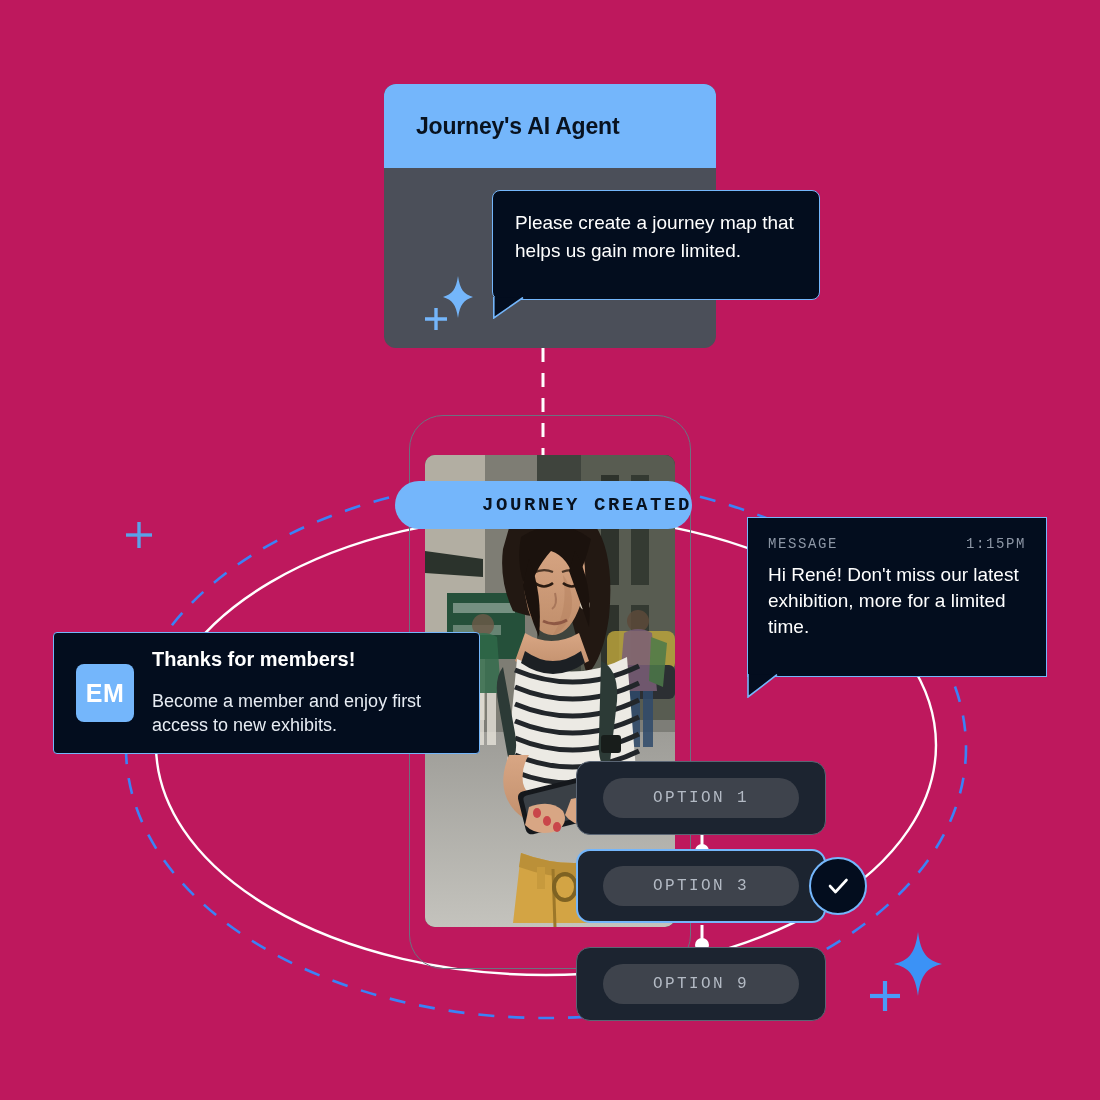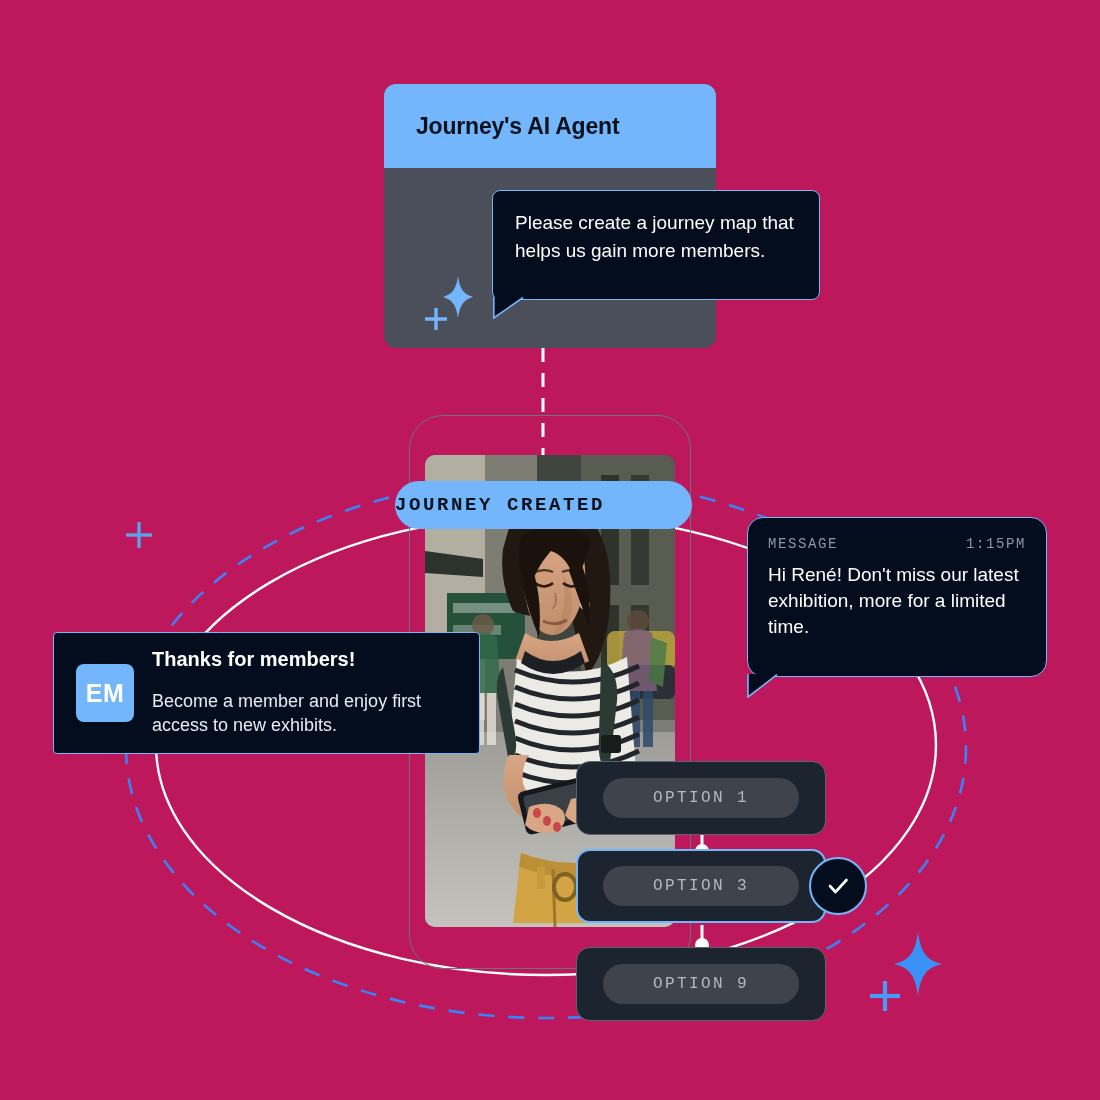--- a/index.html
+++ b/index.html
@@ -58,31 +58,31 @@
     position: absolute; left: 425px; top: 455px; width: 250px; height: 472px;
     border-radius: 10px; overflow: hidden;
     background: #2f3a34;
   }
   .photo { position: absolute; inset: 0; }
 
   
   .journey-pill {
     position: absolute; left: 395px; top: 481px; width: 297px; height: 48px;
     background: #74b6fb; border-radius: 24px;
-    display: flex; align-items: center; justify-content: flex-start;
+    display: flex; align-items: center; justify-content: flex-end;
   }
   .journey-pill-label {
     font-family: "Liberation Mono", "DejaVu Sans Mono", monospace;
     font-size: 19px; font-weight: bold; color: #08121f; letter-spacing: 2.6px;
   }
 
   
   .message-card {
     position: absolute; left: 747px; top: 517px; width: 300px; height: 160px;
-    background: #030d1e; border: 1.6px solid #74b6fb; border-radius: 16px;
+    background: #030d1e; border: 1.6px solid #74b6fb; border-radius: 0;
     padding: 18px 20px 8px 20px;
   }
   .message-meta {
     display: flex; justify-content: space-between; align-items: baseline;
     font-family: "Liberation Mono", "DejaVu Sans Mono", monospace;
     font-size: 14px; color: #8d97a6; letter-spacing: 1.6px;
   }
   .message-body {
     margin-top: 10px; font-size: 19px; line-height: 1.38; color: #ffffff;
   }
@@ -166,21 +166,21 @@
           <g stroke="#74b6fb" stroke-width="3.4">
             <line x1="3" y1="47" x2="25" y2="47"></line>
             <line x1="14" y1="36" x2="14" y2="58"></line>
           </g>
         </svg>
       </div>
     </div>
   </div>
 
   <div class="prompt-bubble">
-    <div class="prompt-text">Please create a journey map that helps us gain more members.</div>
+    <div class="prompt-text">Please create a journey map that helps us gain more limited.</div>
     <svg class="prompt-tail" viewBox="0 0 34 22" xmlns="http://www.w3.org/2000/svg">
       <path d="M0.8 0 L0.8 21 L30 0.5 Z" fill="#030d1e"></path>
       <path d="M0.8 0 L0.8 21 L30 0.5" fill="none" stroke="#74b6fb" stroke-width="1.6"></path>
     </svg>
   </div>
 
   <div class="phone-frame"></div>
   <div class="phone-screen">
     <svg class="photo" viewBox="0 0 250 472" preserveAspectRatio="none" xmlns="http://www.w3.org/2000/svg">
       <defs>

